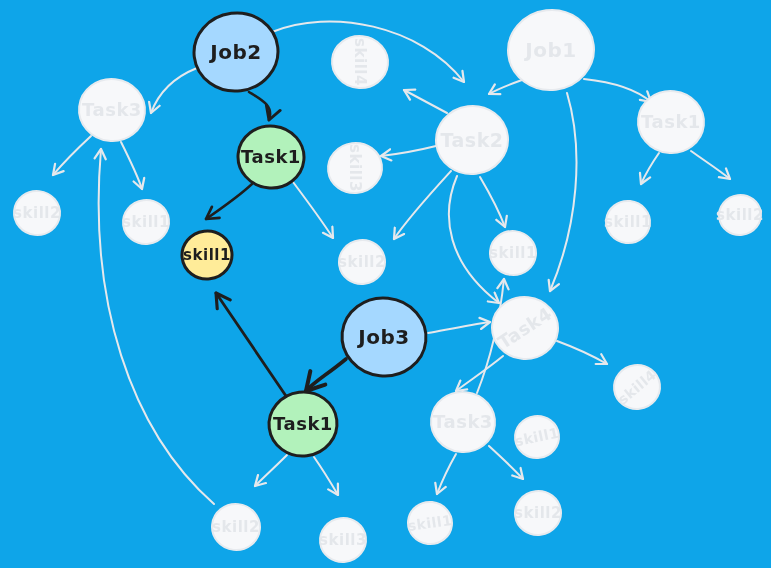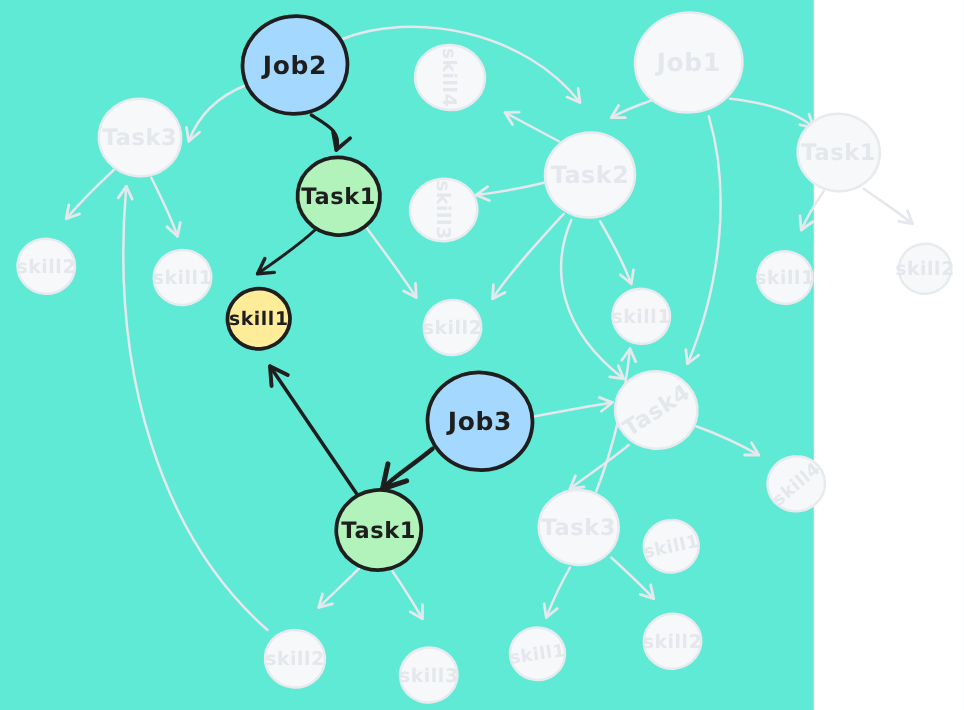--- a/index.html
+++ b/index.html
@@ -6,23 +6,23 @@
     margin: 0;
     padding: 0;
     background: #ffffff;
     width: 771px;
     height: 568px;
     overflow: hidden;
     font-family: "DejaVu Sans", sans-serif;
   }
   #stage {
     position: relative;
-    width: 651px;
+    width: 771px;
     height: 568px;
-    background: #5eead4;
+    background: #0ea5e9;
   }
   svg { display: block; }
   .node-label {
     font-family: "DejaVu Sans", sans-serif;
     font-weight: bold;
     text-anchor: middle;
     user-select: none;
     letter-spacing: 0.5px;
   }
   .edge { fill: none; }

